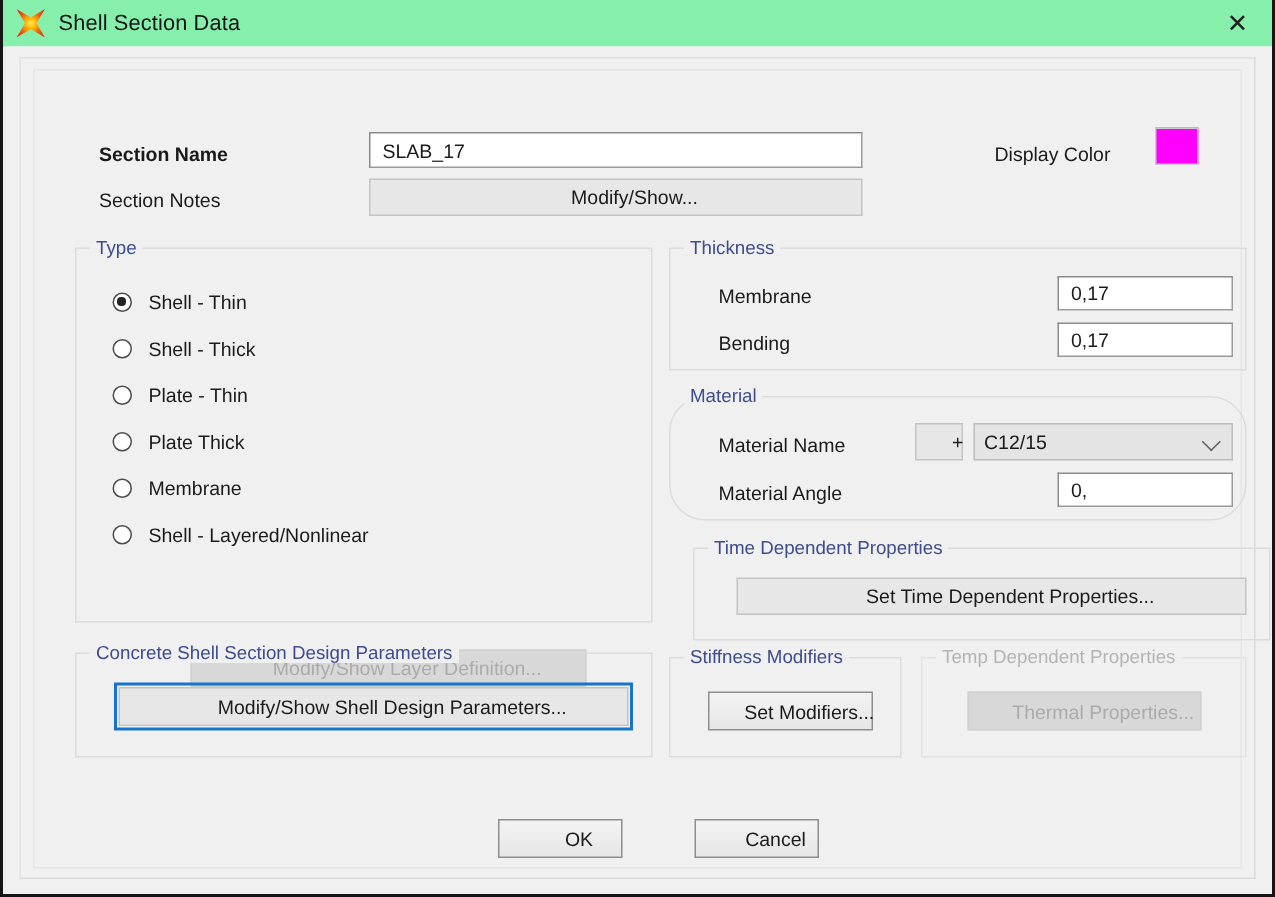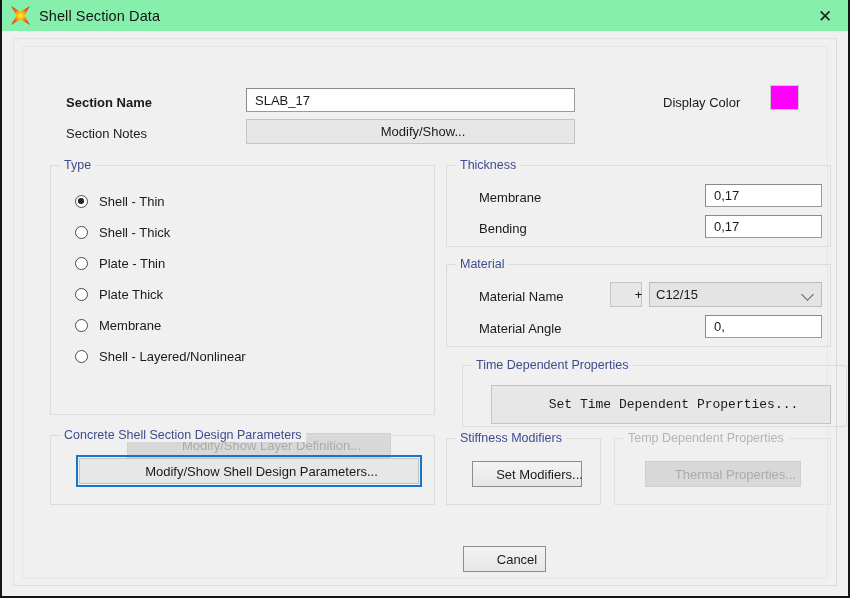--- a/index.html
+++ b/index.html
@@ -302,52 +302,53 @@
         <div class="group" style="left:423px; top:118px; width:385px; height:82px;">
           <div class="glabel">Thickness</div>
 
           <div class="lbl" style="left:32px; top:24px;">Membrane</div>
           <div class="tbox" style="left:258px; top:18px; width:117px; height:23px;">0,17</div>
 
           <div class="lbl" style="left:32px; top:55px;">Bending</div>
           <div class="tbox" style="left:258px; top:49px; width:117px; height:23px;">0,17</div>
         </div>
 
-        <div class="group" style="left:423px; top:217px; width:385px; height:83px;">
+        <div class="group" style="left:423px; top:217px; width:385px; height:83px;border-radius:24px;">
           <div class="glabel">Material</div>
 
           <div class="lbl" style="left:32px; top:24px;">Material Name</div>
           <div class="btn flat" style="left:163px; top:17px; width:32px; height:25px;">+</div>
           <div class="combo" style="left:202px; top:17px; width:173px; height:25px;">
             <span>C12/15</span>
             <span class="chev"></span>
           </div>
 
           <div class="lbl" style="left:32px; top:56px;">Material Angle</div>
           <div class="tbox" style="left:258px; top:50px; width:117px; height:23px;">0,</div>
         </div>
 
         <div class="group" style="left:423px; top:318px; width:385px; height:62px;margin-left:16px;">
           <div class="glabel">Time Dependent Properties</div>
-          <div class="btn flat" style="left:28px; top:19px; width:340px; height:39px;font-family:Liberation Mono, monospace;">Set Time Dependent Properties...</div>
+          <div class="btn flat" style="left:28px; top:19px; width:340px; height:25px;">Set Time Dependent Properties...</div>
         </div>
 
         <div class="group" style="left:27px; top:388px; width:385px; height:70px;">
           <div class="glabel">Concrete Shell Section Design Parameters</div>
           <div class="btn flat focused" style="left:28px; top:22px; width:340px; height:26px;">Modify/Show Shell Design Parameters...</div>
         </div>
 
         <div class="group disabled" style="left:591px; top:391px; width:217px; height:67px;">
           <div class="glabel">Temp Dependent Properties</div>
           <div class="btn disabled" style="left:30px; top:22px; width:156px; height:26px;">Thermal Properties...</div>
         </div>
 
         <div class="group" style="left:423px; top:391px; width:155px; height:67px;">
           <div class="glabel">Stiffness Modifiers</div>
           <div class="btn" style="left:25px; top:22px; width:110px; height:26px;">Set Modifiers...</div>
         </div>
 
+        <div class="btn" style="left:309px; top:499px; width:83px; height:26px;">OK</div>
         <div class="btn" style="left:440px; top:499px; width:83px; height:26px;">Cancel</div>
 
       </div>
     </div>
   </div>
 </div>
 
 </body></html>

